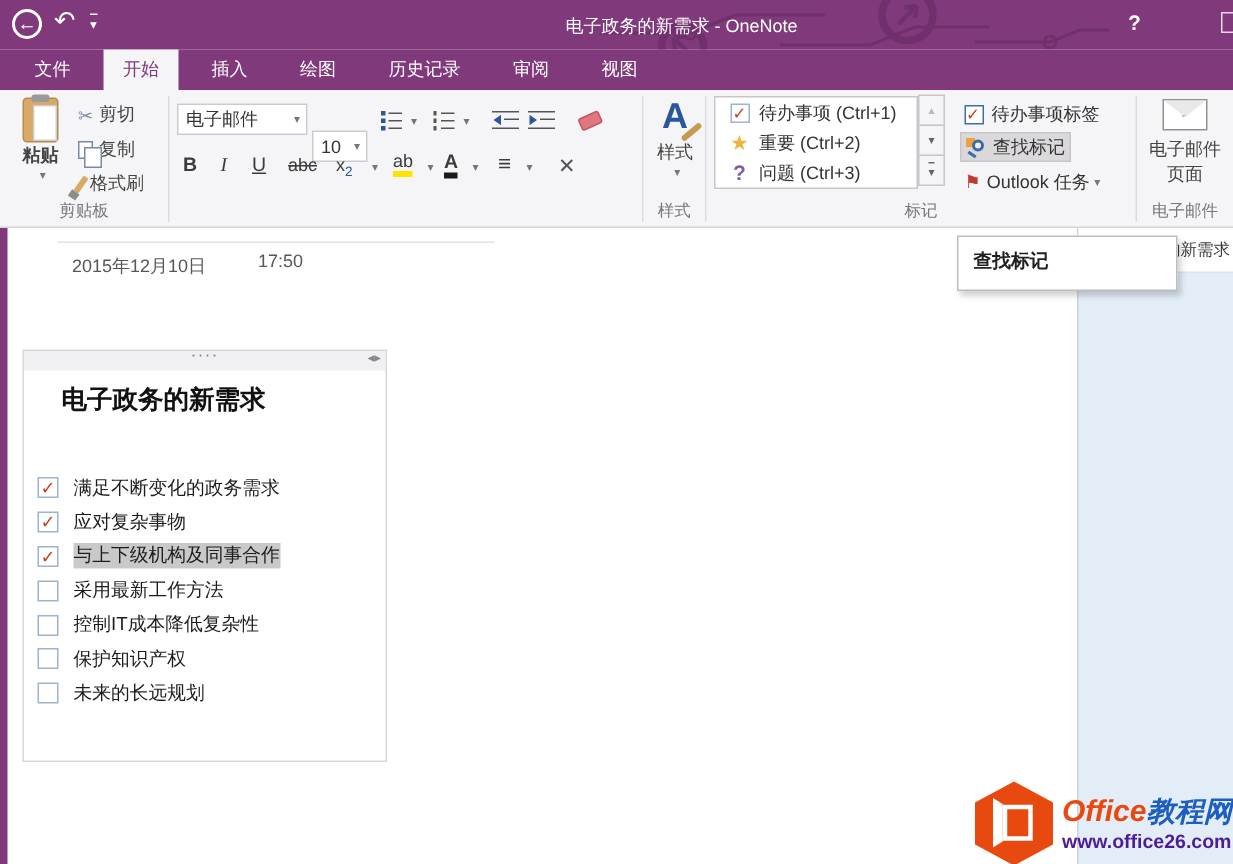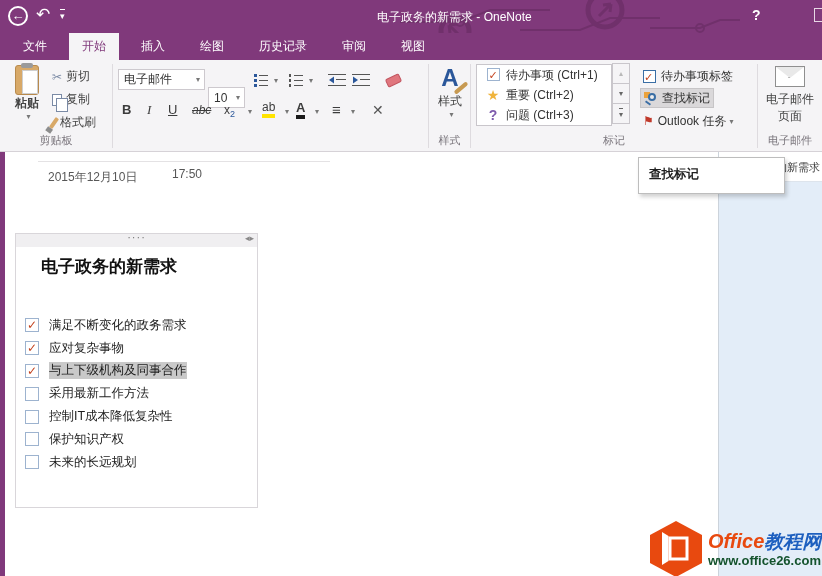--- a/index.html
+++ b/index.html
@@ -34,21 +34,21 @@
 
   .paste-clip { width:24px; height:30px; background:#d8a968; border:1px solid #b88a4d; border-radius:3px; position:relative; }
   .paste-clip:before { content:""; position:absolute; left:5px; top:-3px; width:12px; height:5px; background:#9a9a9a; border-radius:2px; }
   .paste-clip:after { content:""; position:absolute; left:6px; top:4px; width:14px; height:22px; background:#fff; border:1px solid #cfcfcf; }
 
   .combo { position:absolute; height:21px; background:#fff; border:1px solid #cdc9ce; font-size:12px; color:#333;
            display:flex; align-items:center; padding-left:5px; cursor:pointer; }
   .combo .dd { margin-left:auto; margin-right:4px; }
 
   .fmt-b { font-weight:bold; } .fmt-i { font-style:italic; font-family:"Liberation Serif",serif; }
-  .fmt-u { text-decoration:underline; } .fmt-s { text-decoration:line-through;font-style:italic; }
+  .fmt-u { text-decoration:underline; } .fmt-s { text-decoration:line-through; }
   .mini { position:absolute; font-size:13px; color:#3c3c3c; cursor:pointer; }
   .hl-ic { border-bottom:4px solid #ffe400; padding-bottom:0; font-size:12px; }
   .fc-ic { border-bottom:4px solid #1a1a1a; padding-bottom:0; font-size:13px; font-weight:bold; }
 
   .gallery { position:absolute; left:476px; top:4px; width:136px; height:62px; background:#fff; border:1px solid #c9c6cb; }
   .gal-row { height:20px; display:flex; align-items:center; padding-left:6px; font-size:12px; color:#333; cursor:pointer; }
   .gal-ic { width:20px; display:inline-block; text-align:center; margin-right:3px; font-size:12px; }
   .todo-glyph { display:inline-block; width:13px; height:13px; border:1px solid #9db3cf; background:#fff; color:#c3431f; font-weight:bold; font-size:11px; line-height:12px; }
   .gal-btns { position:absolute; left:612px; top:4px; }
   .gal-btn { width:18px; height:21px; background:#f5f4f6; border:1px solid #c9c6cb; margin-top:-1px; font-size:8px; color:#666;
@@ -108,21 +108,21 @@
   .todo-row { height:22.8px; display:flex; align-items:center; cursor:default; }
   .cb { width:14px; height:14px; border:1px solid #9db3cf; background:#fff; margin-right:10px; flex:none;
         font-size:12px; font-weight:bold; color:#c3431f; line-height:13px; text-align:center; cursor:pointer; }
   .todo-label { font-size:12.5px; color:#1c1c1c; }
   .todo-label.hl { background:#c9c9c9; }
 
   .logo { position:absolute; left:648px; top:368px; width:174px; height:58px; z-index:5; display:flex; align-items:center; }
   .logo-text { margin-left:4px; line-height:1.05; }
   .lt1 { font-size:20px; font-weight:bold;font-style:italic; }
   .lt1 .o { color:#e8490f; } .lt1 .s { color:#1d5fbf; font-size:19px; }
-  .lt2 { font-size:13px; font-weight:bold; color:#14532d; margin-top:2px; }
+  .lt2 { font-size:13px; font-weight:bold; color:#4c1d95; margin-top:2px; }
 </style>
 </head>
 <body>
 
 <div class="titlebar">
   <svg class="pattern" width="340" height="33">
     <g stroke="#6b2e66" stroke-width="2" fill="none" opacity="0.75">
       <polyline points="0,22 60,22 90,10 150,10"></polyline>
       <circle cx="60" cy="22" r="4"></circle>
       <polyline points="120,30 180,30 210,18 260,18"></polyline>

